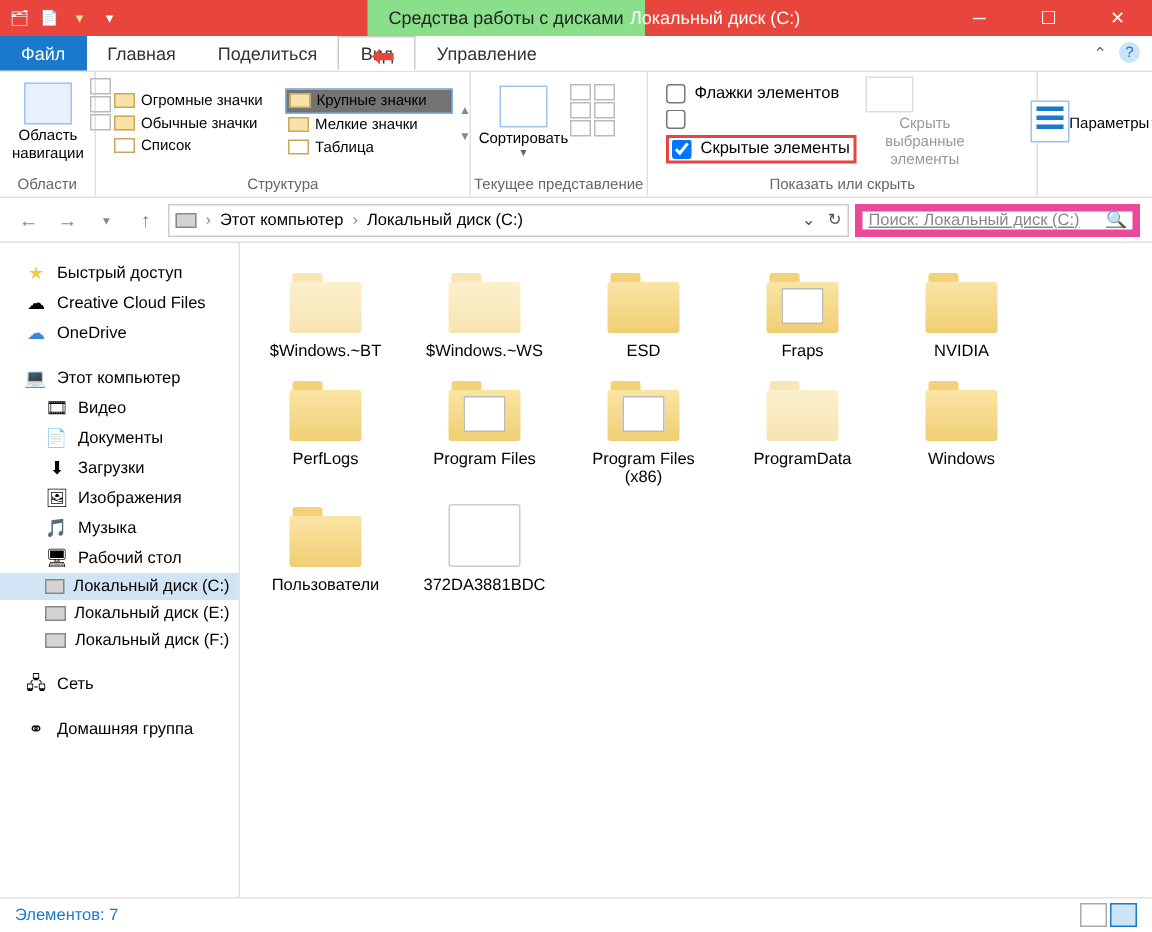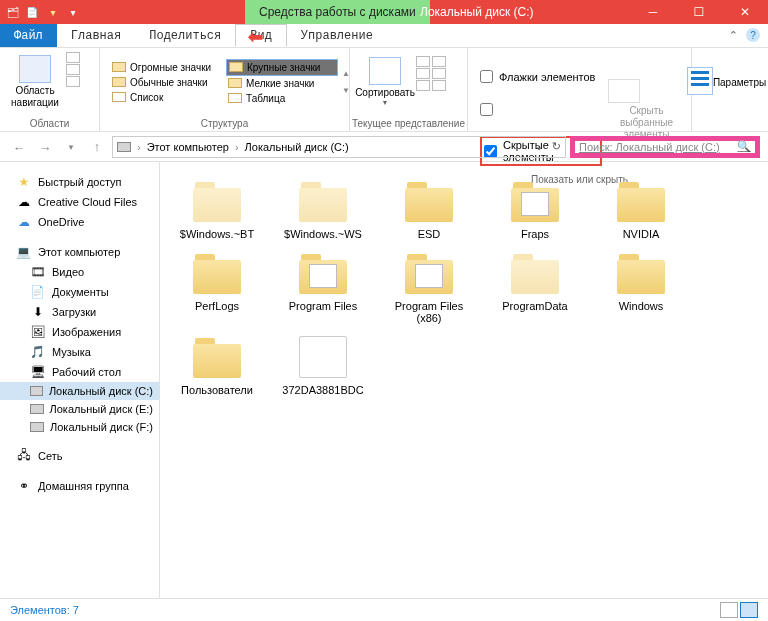--- a/index.html
+++ b/index.html
@@ -9,42 +9,42 @@
 .titlebar { height: 24px; background: #e8453c; display: flex; align-items: center; color: #fff; position: relative; }
 .titlebar .qat { display: flex; align-items: center; padding: 0 4px; gap: 2px; }
 .titlebar .qat span { width: 18px; height: 18px; display: inline-flex; align-items: center; justify-content: center; font-size: 10px; }
 .ctx-tab { position: absolute; left: 245px; top: 0; height: 24px; background: #8ae08a; color: #222; padding: 0 14px; display: flex; align-items: center; font-size: 12px; }
 .titlebar .title { position: absolute; left: 420px; top: 0; height: 24px; display: flex; align-items: center; font-size: 12px; }
 .win-controls { margin-left: auto; display: flex; height: 24px; }
 .win-controls div { width: 46px; display: flex; align-items: center; justify-content: center; font-size: 12px; }
 
 
 .ribbon-tabs { height: 24px; background: #fff; display: flex; border-bottom: 1px solid #e0e0e0; position: relative; }
-.ribbon-tabs .tab { padding: 0 14px; display: flex; align-items: center; font-size: 12px; color: #333; cursor: pointer; font-family: Liberation Mono, monospace; }
+.ribbon-tabs .tab { padding: 0 14px; display: flex; align-items: center; font-size: 12px; color: #333; cursor: pointer; }
 .ribbon-tabs .tab.file { background: #1979ca; color: #fff; }
 .ribbon-tabs .tab.active { border: 1px solid #ccc; border-bottom: 1px solid #fff; background: #fff; }
 .ribbon-tabs .help { position: absolute; right: 8px; top: 4px; display: flex; gap: 8px; align-items: center; }
 .red-arrow { position: absolute; left: 248px; top: 2px; color: #e8453c; font-size: 18px; font-weight: bold; }
 
 
 .ribbon { height: 84px; background: #fff; border-bottom: 1px solid #e0e0e0; display: flex; }
 .group { border-right: 1px solid #e0e0e0; display: flex; flex-direction: column; }
 .group-body { flex: 1; display: flex; padding: 2px 6px; }
 .group-label { text-align: center; font-size: 10px; color: #666; padding: 2px 0; }
 .bigbtn { display: flex; flex-direction: column; align-items: center; justify-content: center; width: 58px; padding: 2px; font-size: 10px; text-align: center; line-height: 1.2; }
 .bigbtn .ico { width: 32px; height: 28px; background: #e8f0fb; border: 1px solid #9ec3ef; margin-bottom: 2px; }
 .layout-opts { display: flex; flex-direction: column; gap: 1px; padding: 2px; }
 .layout-row { display: flex; gap: 2px; }
 .layout-row span { width: 14px; height: 11px; border: 1px solid #bbb; }
 .icon-list { display: flex; flex-direction: column; font-size: 10px; line-height: 1.5; padding-left: 4px; min-width: 116px; }
 .icon-list div { display: flex; align-items: center; gap: 4px; padding: 0 2px; }
 .icon-list div.sel { background: #737373; border: 1px solid #7eb4ea; }
 .icon-list .mini { width: 14px; height: 10px; background: #f8e2a8; border: 1px solid #caa85a; display: inline-block; }
 .checks { display: flex; flex-direction: column; font-size: 11px; gap: 4px; padding: 4px 6px; justify-content: center; }
-.checks label { display: flex; align-items: center; gap: 6px; margin-top: 16px; }
+.checks label { display: flex; align-items: center; gap: 6px; }
 .checks label.boxed { border: 2px solid #e8453c; padding: 1px 2px; }
 .hide-sel { display: flex; flex-direction: column; justify-content: center; width: 80px; font-size: 10px; text-align: center; color: #999; line-height: 1.2; }
 .hide-sel .ico { width: 32px; height: 24px; border: 1px solid #ddd; margin-bottom: 2px; }
 .params { display: flex; flex-direction: row; align-items: center; justify-content: center; width: 64px; font-size: 10px; }
 .params .ico { width: 32px; height: 28px; border: 1px solid #9ec3ef; background: #fff; margin-bottom: 2px; display: flex; flex-direction: column; gap: 3px; padding: 3px; }
 .params .ico span { height: 3px; background: #1979ca; width: 18px; }
 
 
 .addrbar { height: 30px; display: flex; align-items: center; gap: 4px; padding: 0 8px; border-bottom: 1px solid #e0e0e0; }
 .navbtn { width: 22px; height: 22px; display: flex; align-items: center; justify-content: center; color: #888; font-size: 13px; }
@@ -110,21 +110,21 @@
   <div class="tab active">Вид</div>
   <span class="red-arrow">⬅</span>
   <div class="tab">Управление</div>
   <div class="help">
     <span style="color:#666">⌃</span>
     <span style="color:#1979ca;background:#cce4f7;border-radius:50%;width:14px;height:14px;display:inline-flex;align-items:center;justify-content:center;font-size:10px">?</span>
   </div>
 </div>
 
 <div class="ribbon">
-  <div class="group" style="width:100px">
+  <div class="group" style="width:64px">
     <div class="group-body">
       <div class="bigbtn">
         <div class="ico"></div>
         <span>Область навигации</span>
       </div>
       <div class="layout-opts">
         <div class="layout-row">
             <span></span>
           </div>
         <div class="layout-row">

